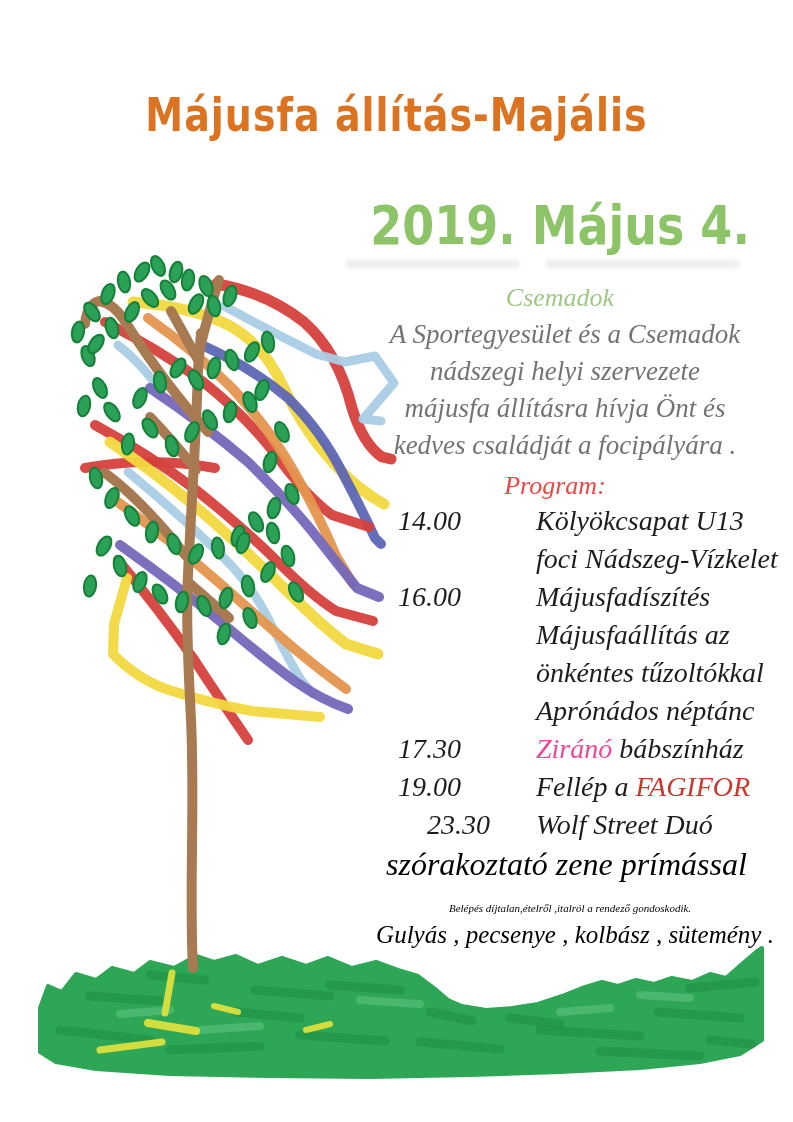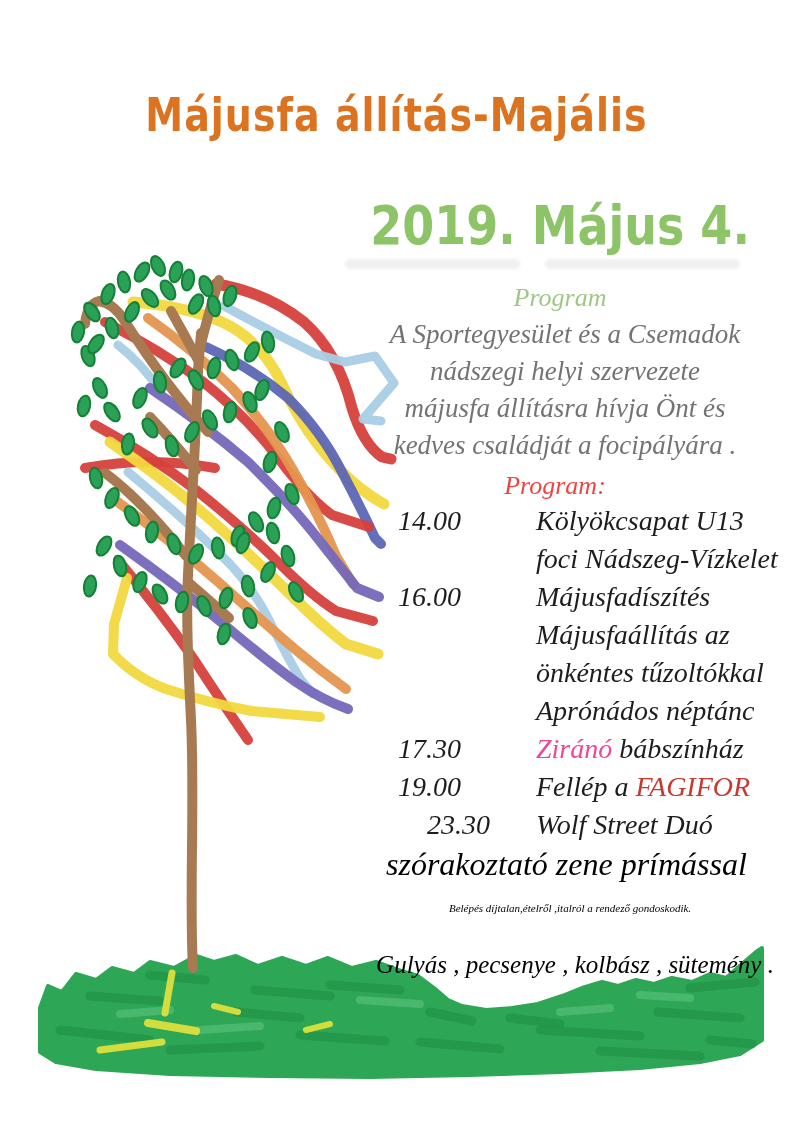--- a/index.html
+++ b/index.html
@@ -46,21 +46,21 @@
   .footer-line{
     position:absolute;left:386px;top:846px;width:400px;
     font-style:italic;font-size:32px;white-space:nowrap;
   }
   .note-small{
     position:absolute;left:380px;width:380px;top:902px;text-align:center;
     font-style:italic;font-size:11px;white-space:nowrap;
   }
   .note-food{
     position:absolute;left:375px;width:400px;top:921px;text-align:center;
-    font-style:italic;font-size:25px;white-space:nowrap;margin-top:30px;
+    font-style:italic;font-size:25px;white-space:nowrap;
   }
 </style>
 </head>
 <body>
 
 <div class="poster">
 
   <svg class="illustration" id="tree-svg" width="793" height="1122" viewBox="0 0 793 1122" aria-hidden="true">
     <g id="g-grass">
         <path d="M 40,1008 L 48,986 L 62,992 L 76,974 L 96,980 L 112,968 L 134,974 L 150,962 L 174,968 L 196,956 L 214,962 L 236,956 L 258,966 L 282,958 L 306,966 L 328,958 L 352,968 L 376,962 L 398,970 L 418,976 L 434,988 L 448,1000 L 462,1006 L 486,1010 L 512,1008 L 538,1004 L 562,996 L 582,988 L 602,982 L 618,986 L 636,980 L 654,984 L 672,978 L 692,982 L 710,974 L 726,978 L 742,964 L 756,952 L 762,948 L 762,1040 L 740,1054 L 700,1062 L 640,1068 L 560,1072 L 470,1075 L 370,1077 L 270,1076 L 170,1074 L 96,1069 L 56,1062 L 40,1052 Z" fill="#2da655" stroke="#2da655" stroke-width="4" stroke-linecap="round" stroke-linejoin="round"></path>
@@ -186,21 +186,21 @@
         <ellipse cx="243" cy="543" rx="6" ry="10.5" fill="#2ba157" stroke="#148038" stroke-width="2" transform="rotate(18 243 543)"></ellipse>
         <ellipse cx="273" cy="533" rx="6" ry="10.5" fill="#2ba157" stroke="#148038" stroke-width="2" transform="rotate(-12 273 533)"></ellipse>
       </g>
   </svg>
 
   <div class="smudge s1"></div>
   <div class="smudge s2"></div>
 
   <h1 class="title" id="el-title" style="color: rgb(220, 115, 32);">Májusfa állítás-Majális</h1>
   <div class="date" id="el-date" style="color: rgb(141, 196, 103);">2019. Május 4.</div>
-  <div class="day" id="el-day" style="color: rgb(159, 199, 133);">Program</div>
+  <div class="day" id="el-day" style="color: rgb(159, 199, 133);">Csemadok</div>
 
   <div class="invite" id="el-invite" style="color: #737373;">
       <div>A Sportegyesület és a Csemadok</div>
       <div>nádszegi helyi szervezete</div>
       <div>májusfa állításra hívja Önt és</div>
       <div>kedves családját a focipályára .</div>
     </div>
 
   <div class="program-heading" id="el-prog-head" style="color: #ef4444;">Program:</div>
   <div class="program" id="el-program" style="color: rgb(29, 29, 31);">

